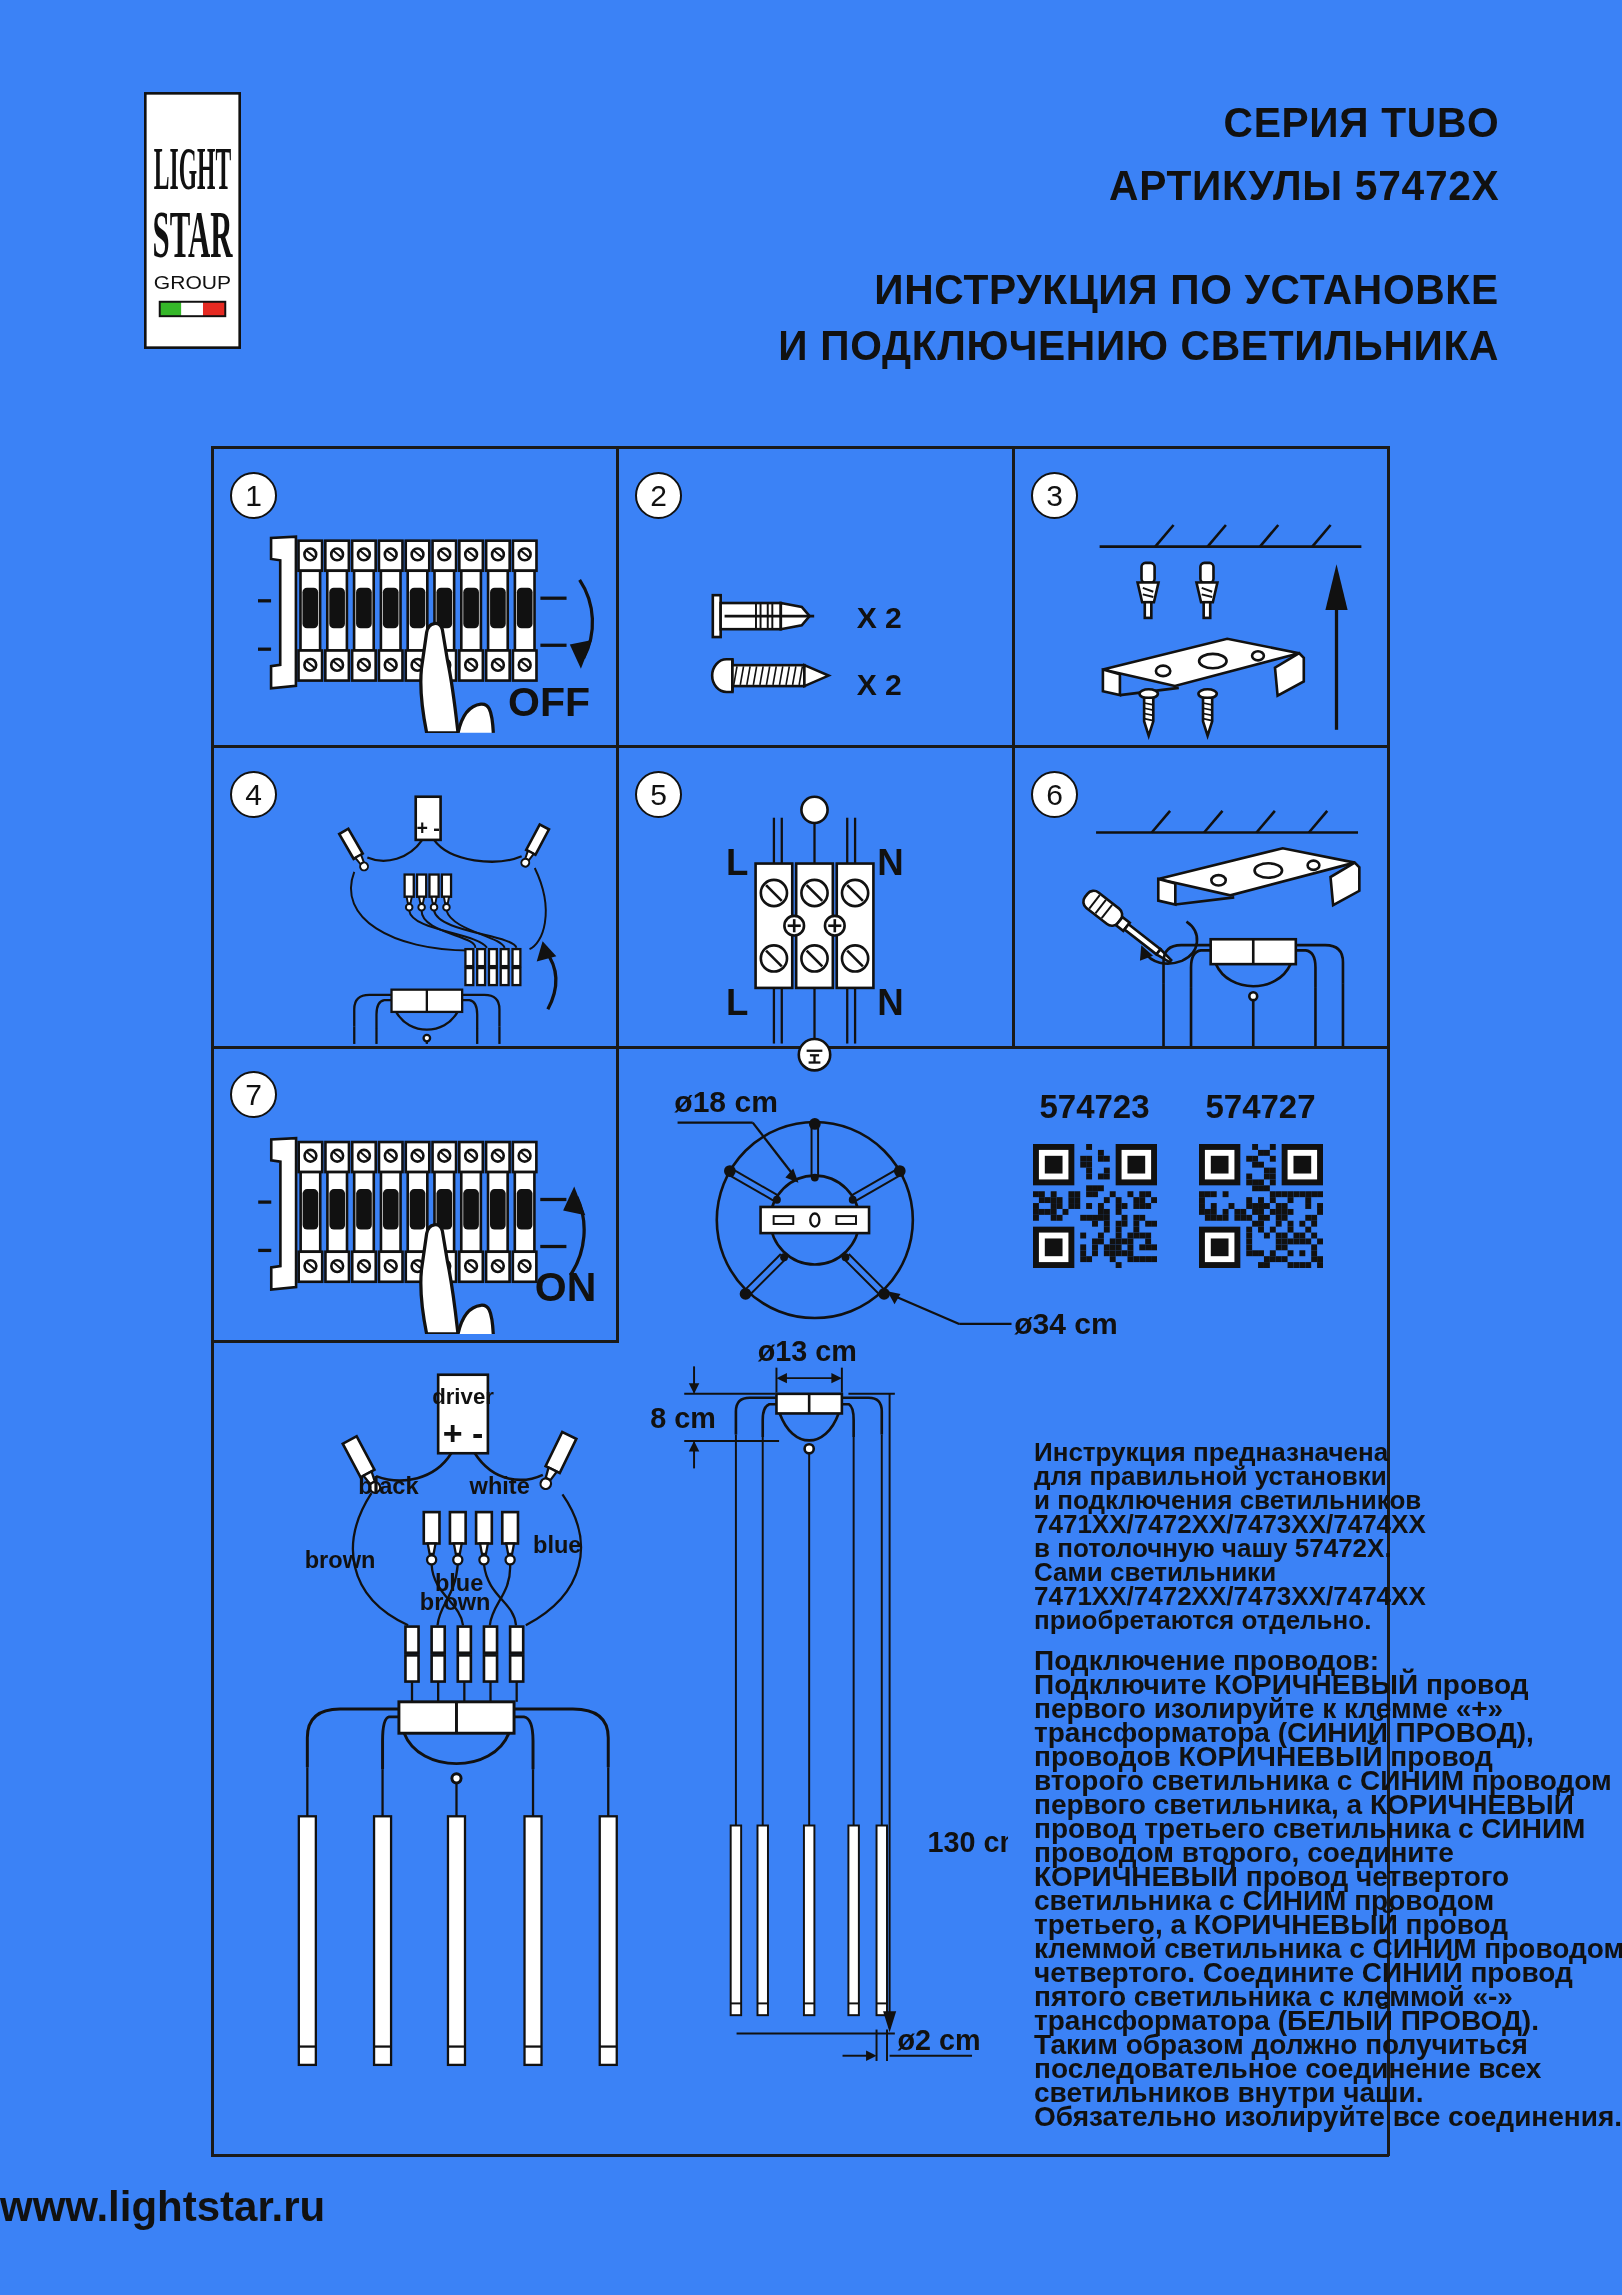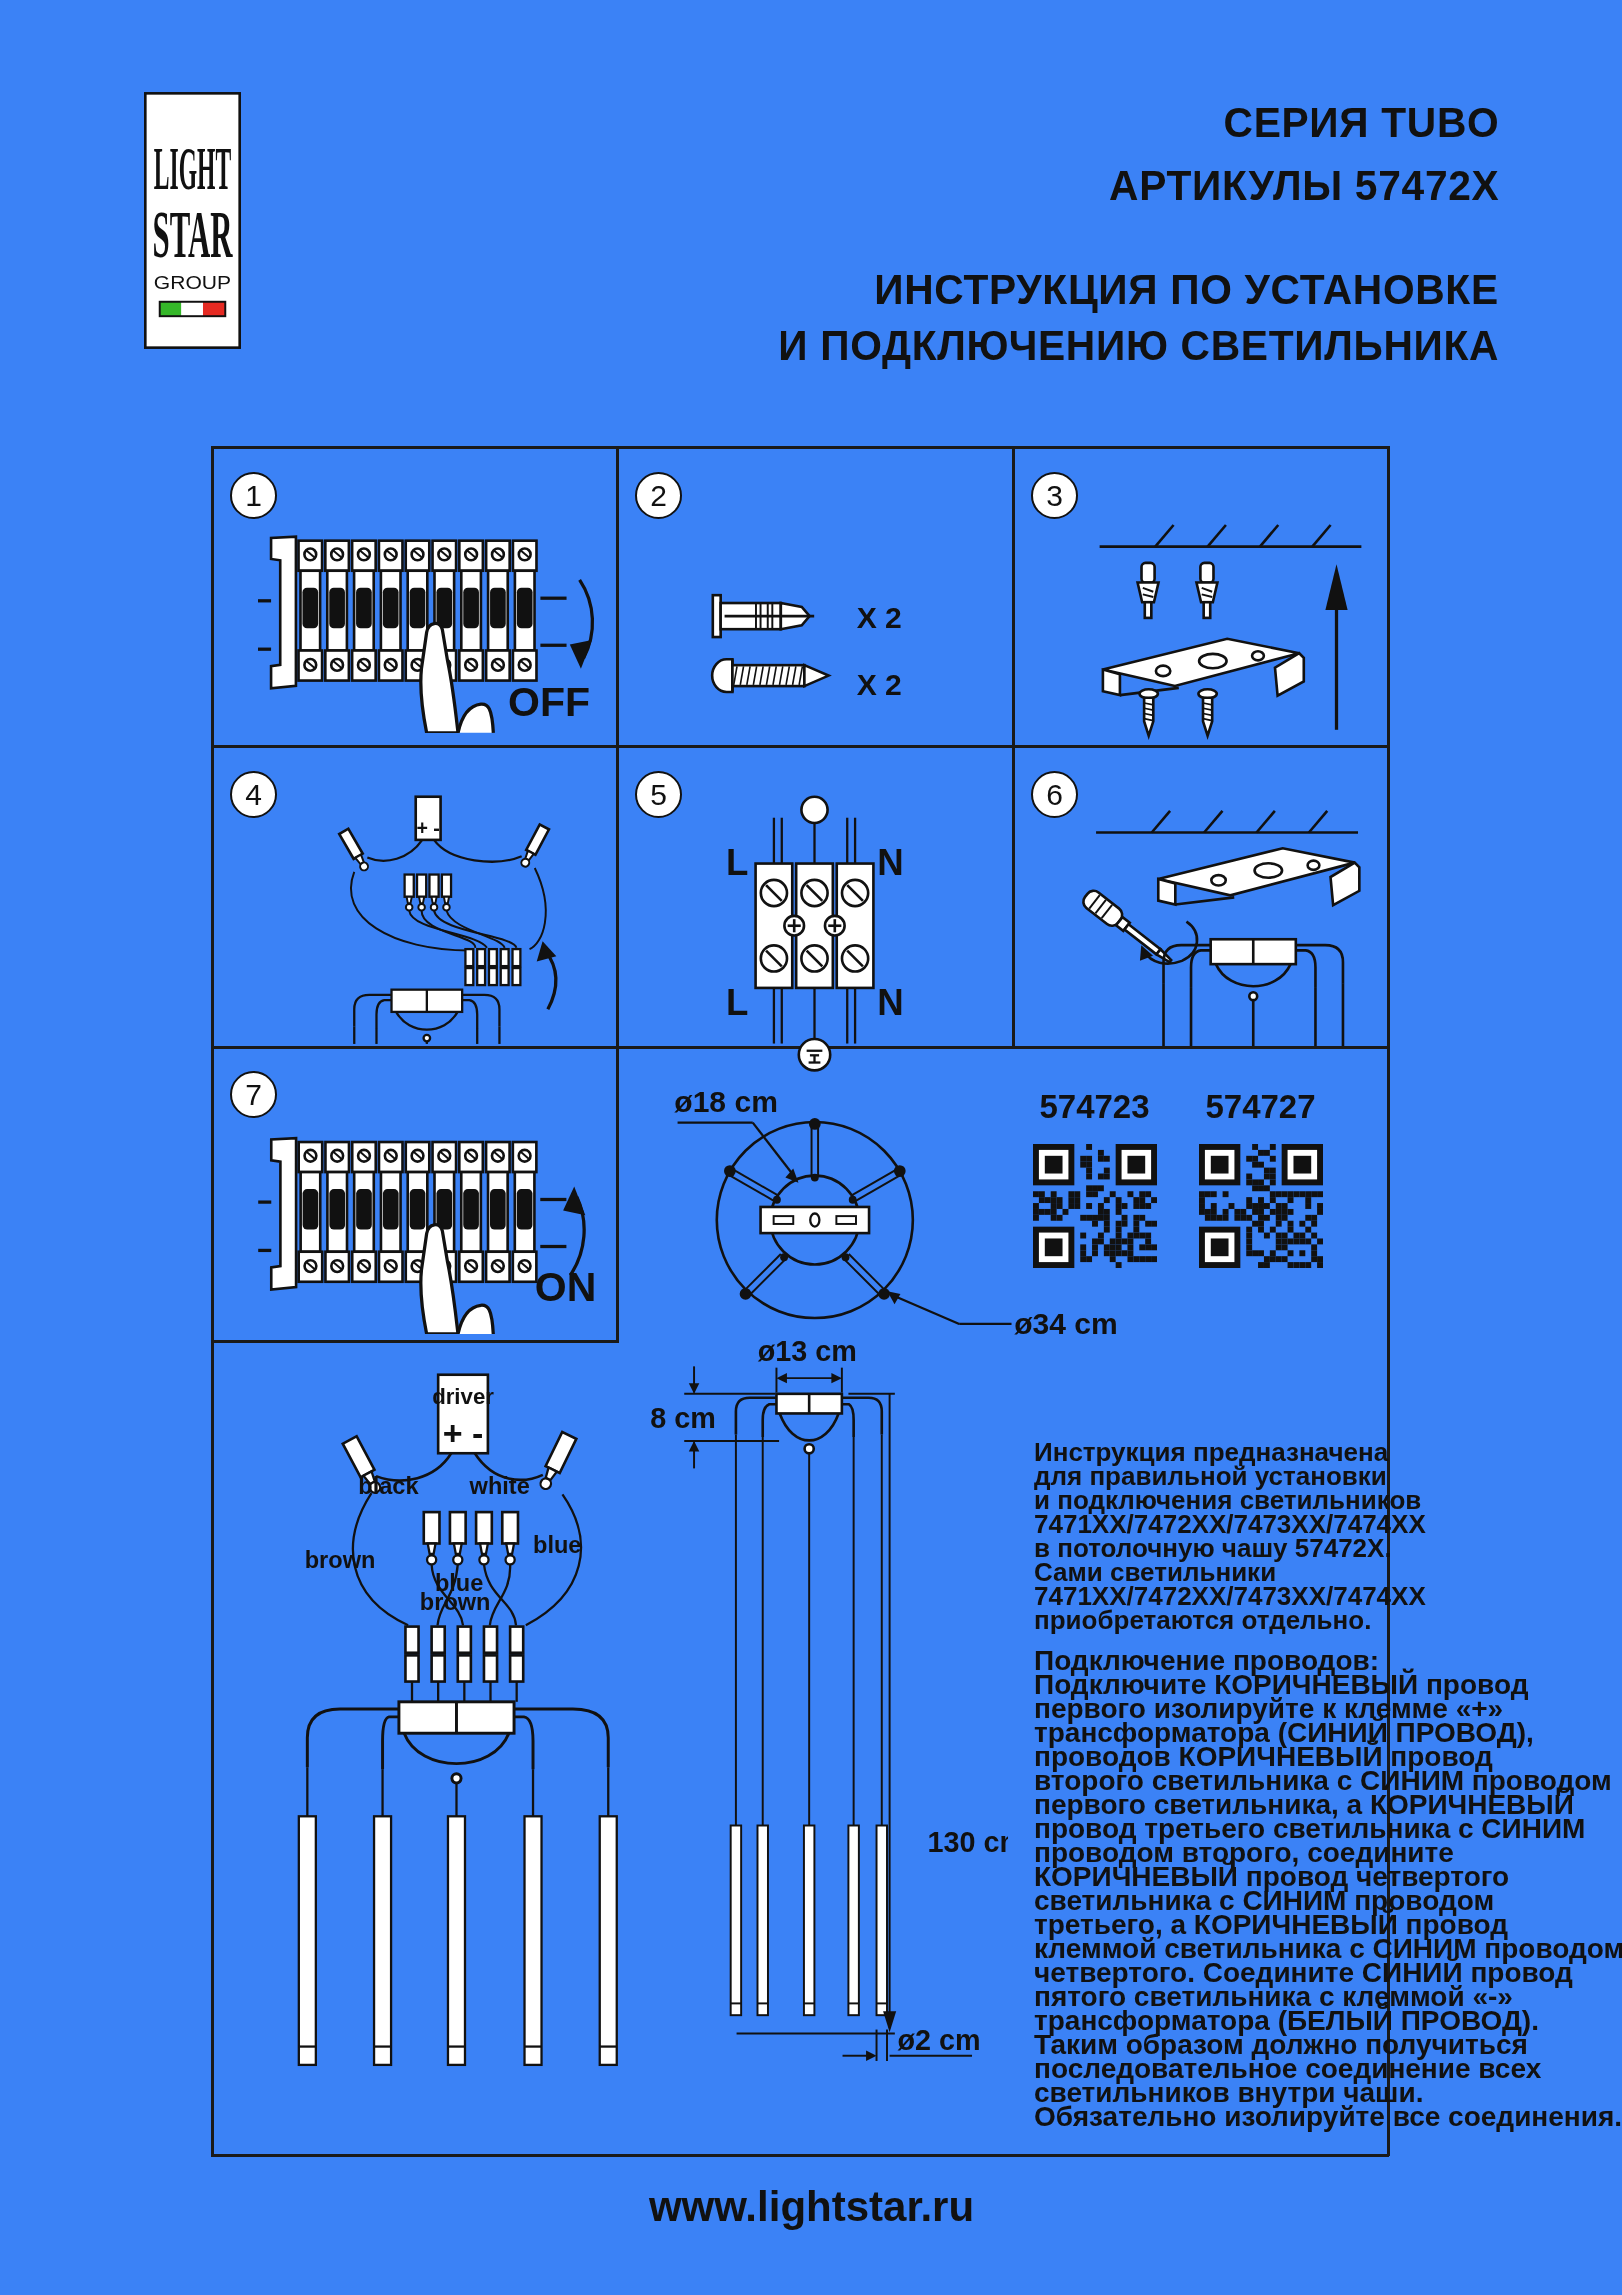--- a/index.html
+++ b/index.html
@@ -9,21 +9,21 @@
   .circ{position:absolute;width:43px;height:43px;border:2.6px solid #111;border-radius:50%;display:flex;align-items:center;justify-content:center;font-size:30px;background:#fff;}
   .biglabel{position:absolute;font-weight:700;font-size:41px;text-align:center;}
   .qrlabel{position:absolute;font-weight:700;font-size:33px;text-align:center;width:137px;}
   .notes div{font-size:23.6px;line-height:31px;font-weight:400;}
   .purpose div,.wiring div{font-weight:700;}
   .purpose div{font-size:26px;line-height:24px;}
   .wiring div{font-size:28px;line-height:24px;}
   .txtcol{position:absolute;left:1034px;white-space:nowrap;}
   svg{position:absolute;font-family:"Liberation Sans",sans-serif;}
   svg text{fill:#111;}
-  #footer{position:absolute;left:0;top:2183px;width:1623px;text-align:center;font-size:42px;font-weight:700;}
+  #footer{position:absolute;left:0;top:2183px;width:1623px;font-size:42px;font-weight:700;}
 </style>
 </head>
 <body>
 
 <div id="page">
 
   <svg style="left:144px;top:92px" width="97" height="257" viewBox="0 0 148 392">
     <rect x="2" y="2" width="144" height="388" fill="#fff" stroke="#111" stroke-width="4"></rect>
     <text x="74" y="148" text-anchor="middle" font-family="Liberation Serif,serif" font-weight="700" font-size="92" textLength="118" lengthAdjust="spacingAndGlyphs">LIGHT</text>
     <text x="74" y="252" text-anchor="middle" font-family="Liberation Serif,serif" font-weight="700" font-size="104" textLength="122" lengthAdjust="spacingAndGlyphs">STAR</text>

